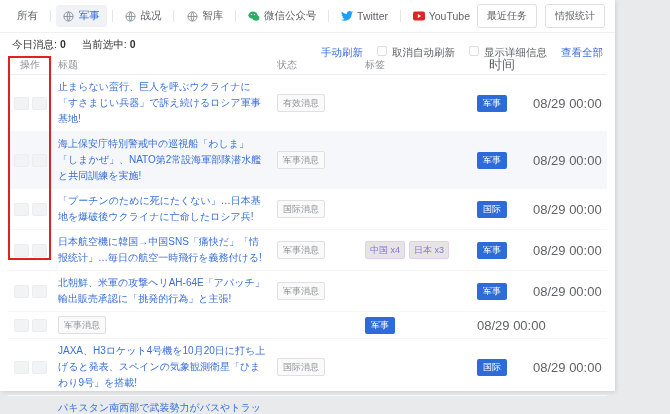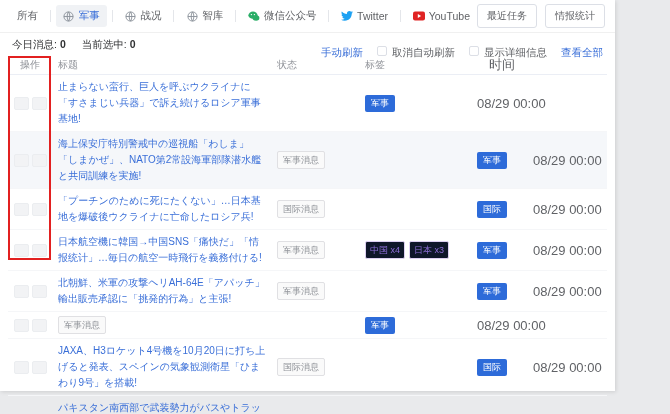--- a/index.html
+++ b/index.html
@@ -86,21 +86,21 @@
   .status-pill {
     display:inline-block;
     font-size:9px; color:#909399;
     background:#fafafa; border:1px solid #e0e0e3; border-radius:2px;
     padding:1.5px 5px; white-space:nowrap;
   }
   .kw-cell { display:flex; gap:4px; flex-wrap:wrap; }
   .kw-pill {
     display:inline-block;
     font-size:9px; color:#8e6fd8;
-    background:#0f172a; border:1px solid #ddd0f2; border-radius:2px;
+    background:#e5e5e5; border:1px solid #ddd0f2; border-radius:2px;
     padding:1.5px 4px; white-space:nowrap;
   }
   .tag-badge {
     display:inline-block;
     font-size:9px; color:#ffffff;
     background:#2d6bd9; border-radius:2px;
     padding:2px 6px; white-space:nowrap;
   }
 
   
@@ -224,20 +224,21 @@
     </div>
     <div class="tbody">
         <div class="trow">
           <div class="cell act-cell">
             <span class="act-btn"></span>
             <span class="act-btn"></span>
           </div>
           <div class="cell c-title">
             <a>止まらない蛮行、巨人を呼ぶウクライナに「すさまじい兵器」で訴え続けるロシア軍事基地!</a>
           </div>
+          <div class="cell"><span class="status-pill">有效消息</span></div>
           <div class="cell kw-cell"></div>
           <div class="cell"><span class="tag-badge">军事</span></div>
           <div class="cell c-time">08/29 00:00</div>
         </div>
         <div class="trow hl">
           <div class="cell act-cell">
             <span class="act-btn"></span>
             <span class="act-btn"></span>
           </div>
           <div class="cell c-title">

